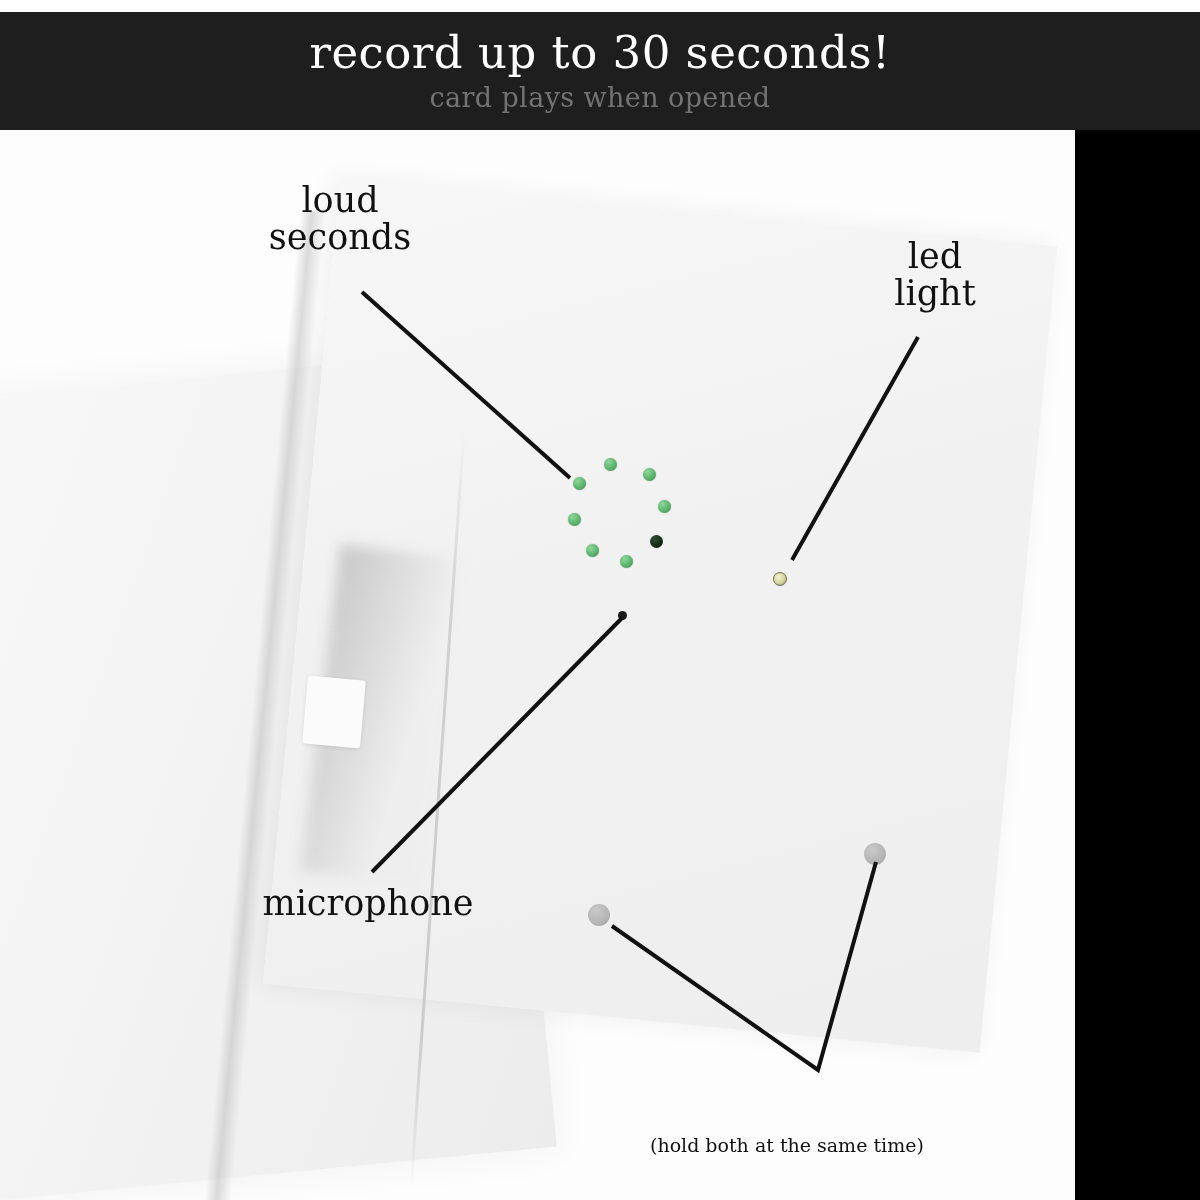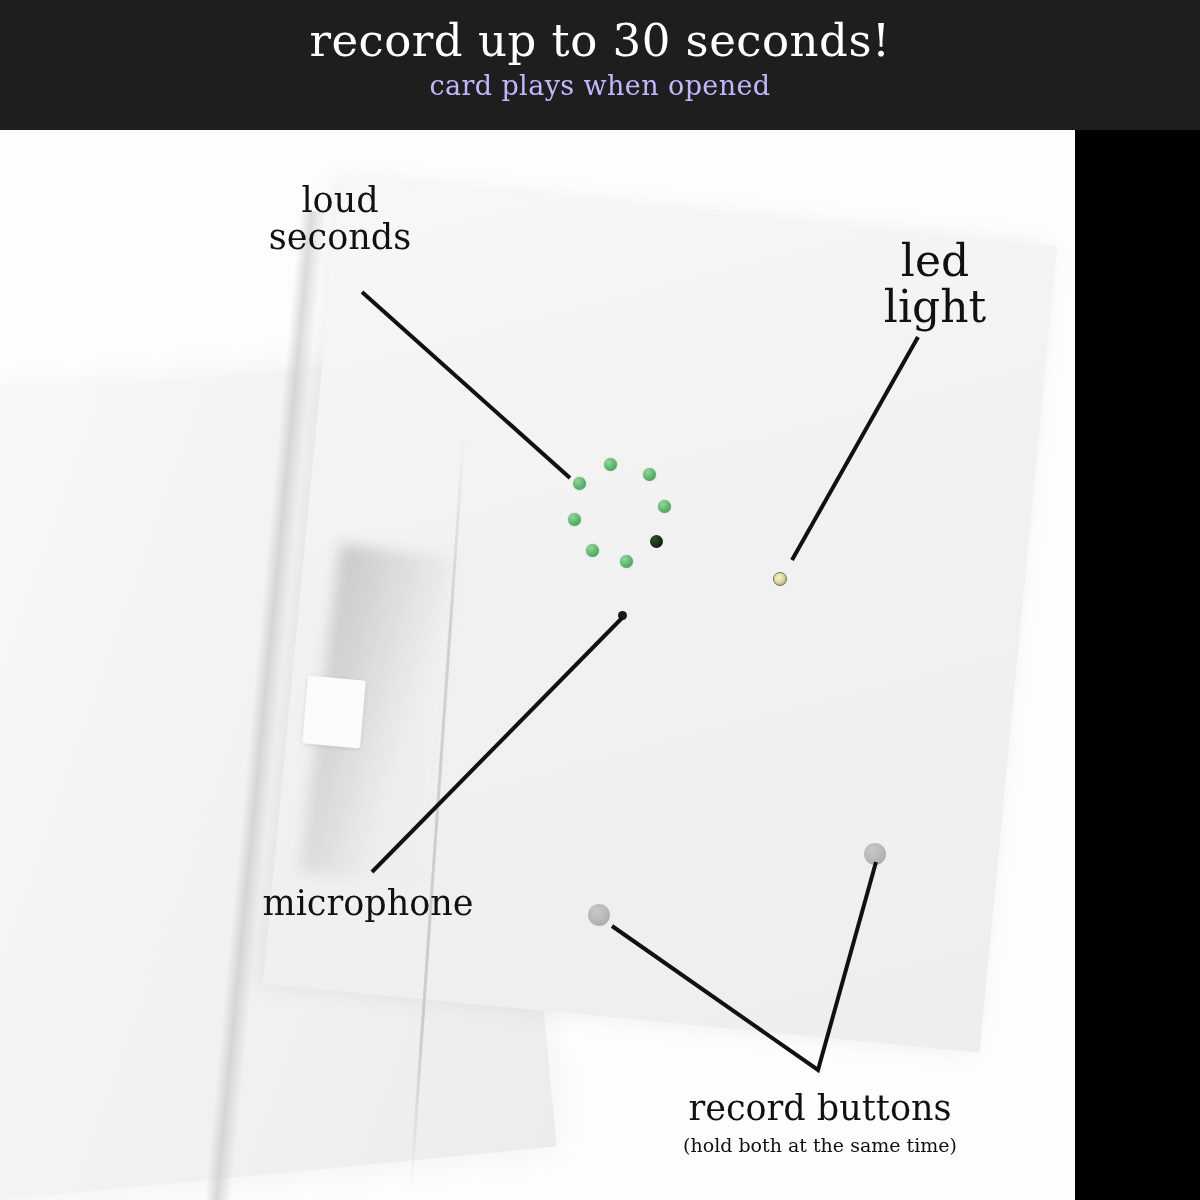--- a/index.html
+++ b/index.html
@@ -13,42 +13,42 @@
     height: 1200px;
     overflow: hidden;
     background: #ffffff;
     font-family: "DejaVu Serif", serif;
   }
 
   
   .banner {
     position: absolute;
     left: 0;
-    top: 0;
+    top: 12px;
     width: 1200px;
     height: 130px;
     background: #1e1e1e;
     color: #ffffff;
     text-align: center;
     box-sizing: border-box;
     padding-top: 14px;
   }
   .banner-title {
     font-family: "DejaVu Serif", serif;
     font-size: 45px;
     letter-spacing: 0.5px;
     line-height: 54px;
     font-weight: 400;
   }
   .banner-sub {
     font-family: "DejaVu Serif", serif;
     font-size: 27px;
     line-height: 36px;
     letter-spacing: 0.4px;
-    color: #c4b5fd;
+    color: #737373;
   }
 
   
   .right-bar {
     position: absolute;
     right: 0;
     top: 130px;
     width: 125px;
     height: 1070px;
     background: #000000;
@@ -166,29 +166,28 @@
   
   .label {
     position: absolute;
     font-family: "DejaVu Serif", serif;
     color: #111111;
     text-align: center;
     line-height: 1.05;
     white-space: pre;
   }
   .label-loudspeaker { left: 230px; top: 182px; width: 220px; font-size: 35px; }
-  .label-ledlight    { left: 855px; top: 238px; width: 160px; font-size: 44px; }
+  .label-ledlight    { left: 855px; top: 238px; width: 160px; font-size: 35px; }
   .label-microphone  { left: 238px; top: 885px; width: 260px; font-size: 35px; text-align: center; }
   .label-recordbtns  { left: 650px; top: 1090px; width: 340px; font-size: 35px; }
   .label-recordbtns-sub {
     position: absolute;
     left: 650px; top: 1134px; width: 340px;
     font-family: "DejaVu Serif", serif;
     font-size: 19px;
-    text-align: center;
     color: #111111;
   }
 
   
   .leaders {
     position: absolute;
     left: 0; top: 0;
     width: 1200px; height: 1200px;
     pointer-events: none;
   }
@@ -235,16 +234,15 @@
     <line x1="918" y1="337" x2="792" y2="560" stroke="#111111" stroke-width="4"></line>
     <line x1="372" y1="872" x2="622" y2="618" stroke="#111111" stroke-width="4"></line>
     <polyline points="612,926 818,1070 876,862" fill="none" stroke="#111111" stroke-width="4"></polyline>
   </svg>
 
   <div class="label label-loudspeaker">loud
 seconds</div>
   <div class="label label-ledlight">led
 light</div>
   <div class="label label-microphone">microphone</div>
-  <div class="label label-recordbtns">record buttons</div>
   <div class="label-recordbtns-sub">(hold both at the same time)</div>
 
 </div>
 
 </body></html>

